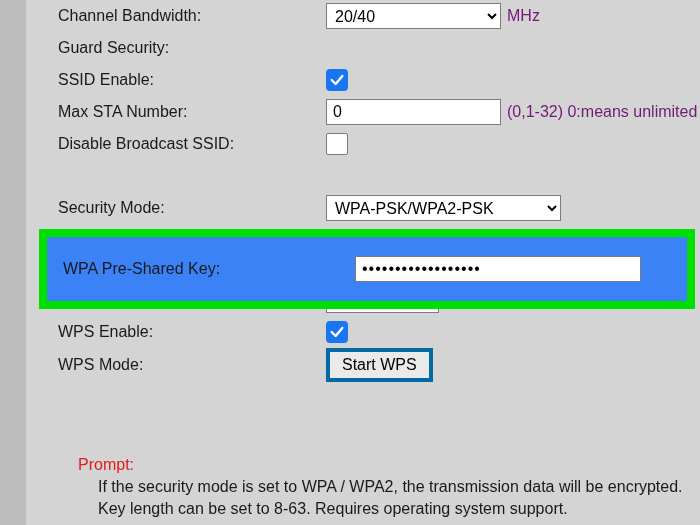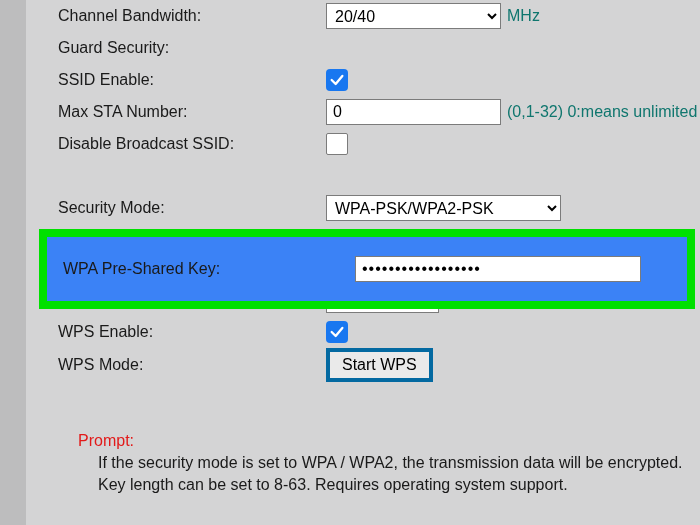--- a/index.html
+++ b/index.html
@@ -54,21 +54,21 @@
     font-size: 16px;
     height: 26px;
     border: 1px solid #7b7b7b;
     background: #ffffff;
     padding: 2px 6px;
   }
   input.txt-mid { width: 175px; }
   input.txt-wide { width: 286px; letter-spacing: 1px; }
   .hint {
     font-size: 16px;
-    color: #0f766e;
+    color: #701a75;
     white-space: nowrap;
   }
   .checkbox {
     width: 22px; height: 22px;
     border-radius: 4px;
     display: flex; align-items: center; justify-content: center;
     cursor: pointer;
   }
   .checkbox.checked { background: #1877f0; }
   .checkbox.unchecked { background: #fff; border: 1px solid #7b7b7b; border-radius: 2px; }
@@ -90,21 +90,21 @@
     background: #3b82f6;
     box-sizing: content-box;
     pointer-events: none;
     display: flex; align-items: center;
   }
   .highlight .label { flex: 0 0 308px; padding-left: 16px; }
   .prompt-block {
     position: absolute;
     left: 52px; top: 432px; right: 0;
   }
-  .prompt-title { color: #e21a1a; font-size: 16px; margin-bottom: 2px; }
+  .prompt-title { color: #e21a1a; font-size: 16px; margin-bottom: 2px; margin-top: 24px; }
   .prompt-body { color: #1a1a1a; font-size: 16px; line-height: 22px; padding-left: 20px; white-space: nowrap; }
 </style>
 </head>
 <body>
 
 <div class="outer">
   <div class="panel">
 
     <div class="rows">
 

